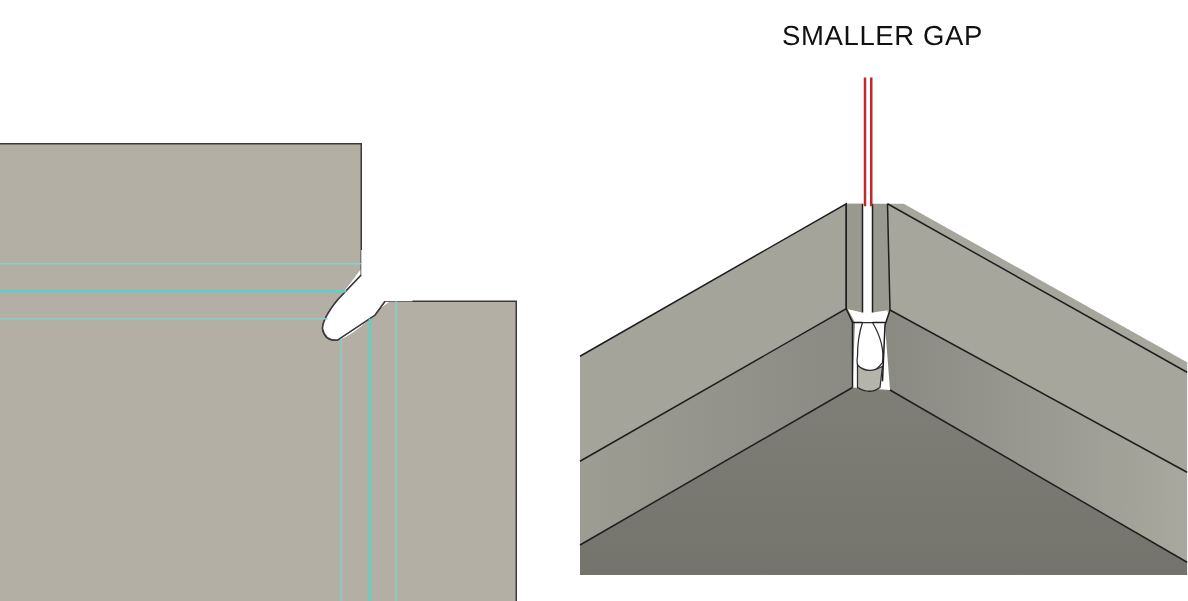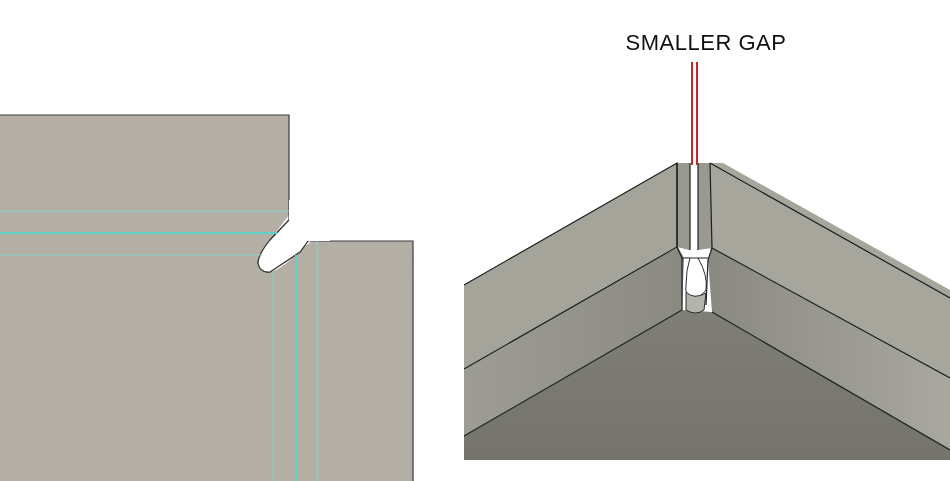--- a/index.html
+++ b/index.html
@@ -2,21 +2,21 @@
 <html><head>
 <meta charset="utf-8">
 <style>
   html, body { margin: 0; padding: 0; background: #ffffff; }
   body { width: 950px; height: 481px; position: relative; overflow: hidden; font-family: "DejaVu Sans", sans-serif; }
   .panel { position: absolute; top: 0; }
   #flat-panel { left: 0; width: 460px; height: 481px; }
   #iso-panel { left: 460px; width: 490px; height: 481px; }
   .label {
     position: absolute;
-    left: 146px; top: 30px; width: 200px;
+    left: 146px; top: 16px; width: 200px;
     text-align: center;
     font-family: "Liberation Sans", "DejaVu Sans", sans-serif;
     font-size: 22px; letter-spacing: 0.5px; color: #111111;
   }
   svg { position: absolute; left: 0; top: 0; }
 </style>
 </head>
 <body>
 
 <div class="panel" id="flat-panel">

